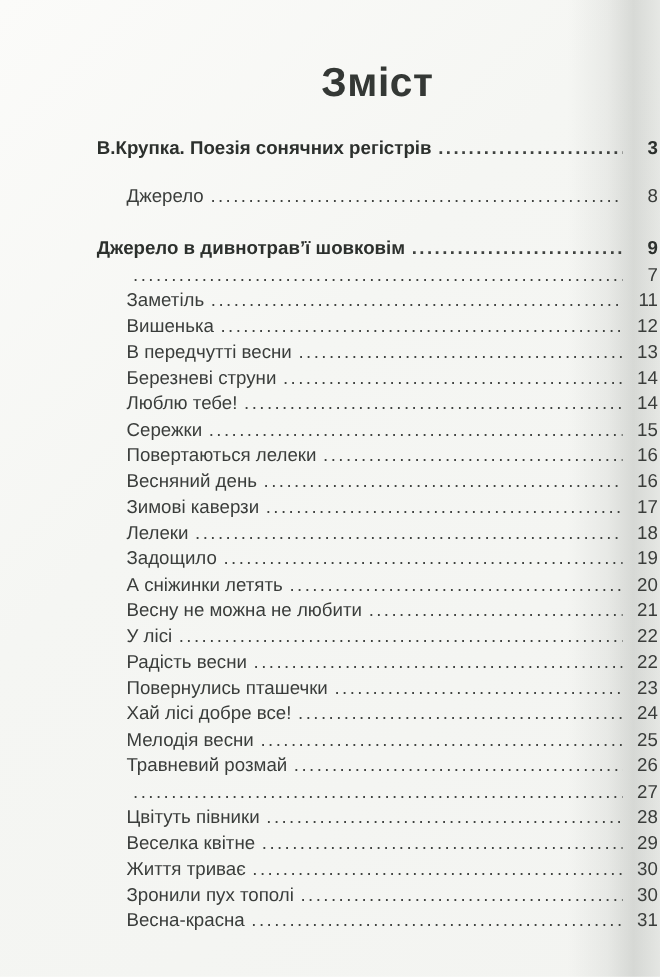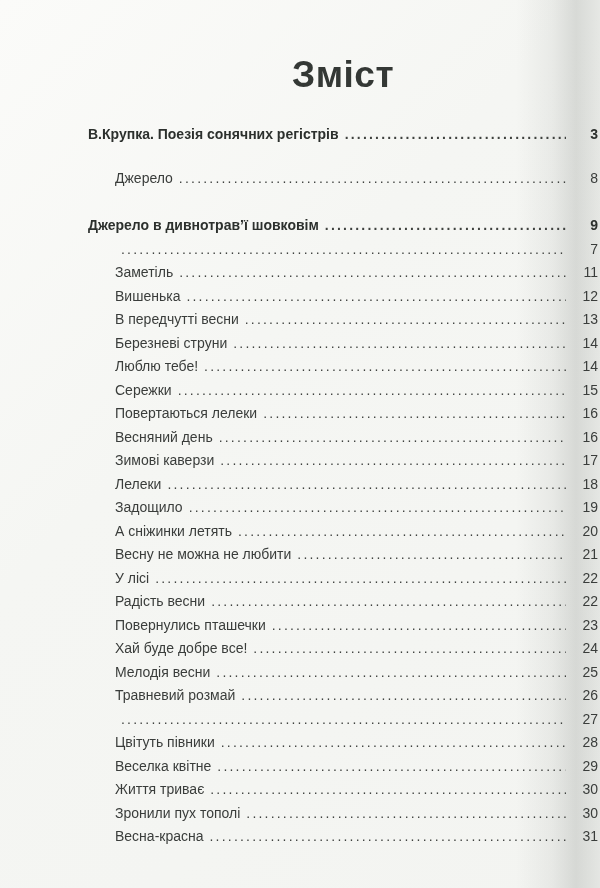--- a/index.html
+++ b/index.html
@@ -24,21 +24,21 @@
     color: #343835;
     text-align: center;
     line-height: 1;
     margin: 0 0 30px 0;
     letter-spacing: 0.5px;
   }
   .row {
     display: flex;
     align-items: flex-start;
     line-height: 23.5px;
-    font-size: 14px;
+    font-size: 17px;
     white-space: nowrap;
   }
   .row .label { flex: 0 0 auto; }
   .row .dots {
     flex: 1 1 auto;
     overflow: hidden;
     white-space: nowrap;
     letter-spacing: 2.2px;
     margin: 0 5px 0 6px;
     color: #3f423f;
@@ -158,21 +158,21 @@
           <span class="label">Радість весни</span>
           <span class="dots">........................................................................................................................</span>
           <span class="num">22</span>
         </div>
         <div class="row sub">
           <span class="label">Повернулись пташечки</span>
           <span class="dots">........................................................................................................................</span>
           <span class="num">23</span>
         </div>
         <div class="row sub">
-          <span class="label">Хай буде добре все!</span>
+          <span class="label">Хай лісі добре все!</span>
           <span class="dots">........................................................................................................................</span>
           <span class="num">24</span>
         </div>
         <div class="row sub">
           <span class="label">Мелодія весни</span>
           <span class="dots">........................................................................................................................</span>
           <span class="num">25</span>
         </div>
         <div class="row sub">
           <span class="label">Травневий розмай</span>

